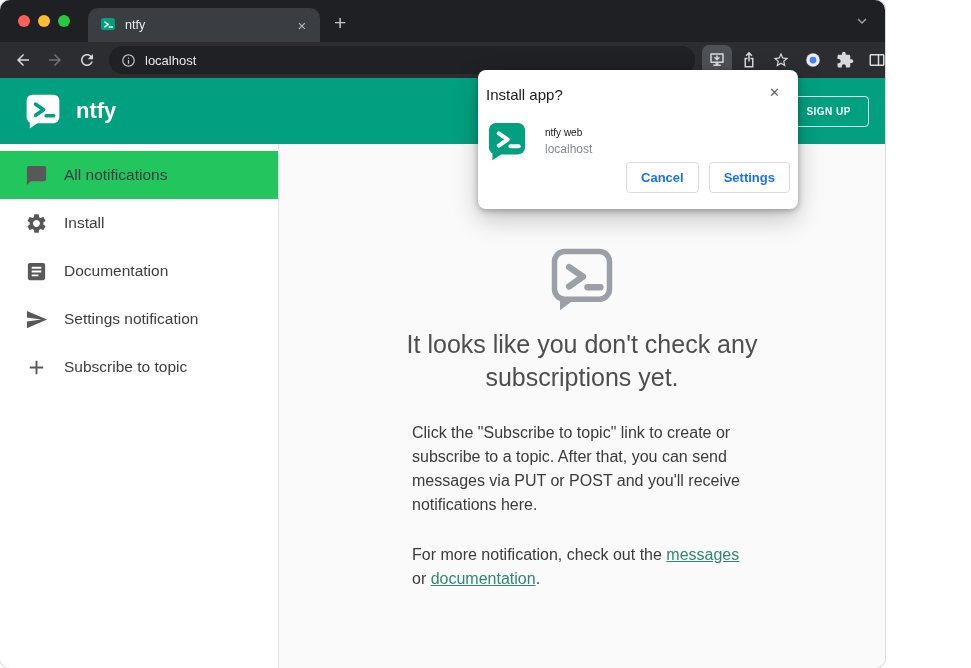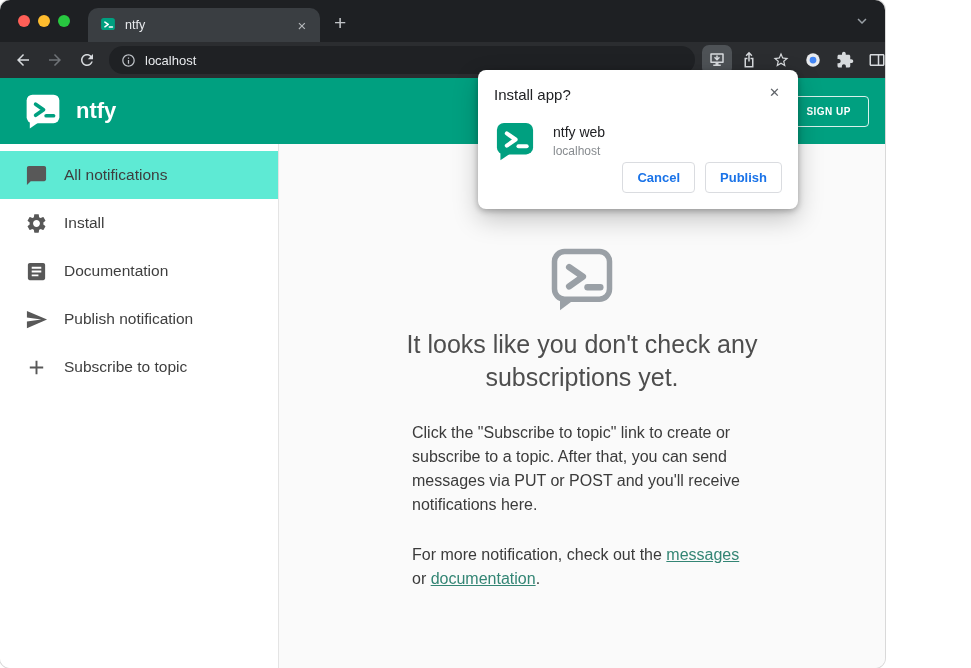--- a/index.html
+++ b/index.html
@@ -63,39 +63,39 @@
   .logo-teal .glyph{stroke:#ffffff;}
   .logo-gray .box{fill:none;stroke:#9aa0a6;stroke-width:6;}
   .logo-gray .tail{fill:#9aa0a6;}
   .logo-gray .glyph{stroke:#9aa0a6;}
 
   
   .body-row{display:flex;height:524px;}
   .sidebar{width:279px;background:#ffffff;border-right:1px solid #e4e4e4;padding-top:7px;flex:0 0 auto;}
   .nav-item{height:48px;display:flex;align-items:center;padding:0 16px 0 25px;gap:16px;font-size:15.5px;color:#3e3e3e;cursor:pointer;}
   .nav-item svg{width:23px;height:23px;fill:#585858;flex:0 0 auto;}
-  .nav-item.selected{background:#5eead4;}
+  .nav-item.selected{background:#22c55e;}
 
   .main{flex:1;background:#fafafa;display:flex;flex-direction:column;align-items:center;padding-top:102px;}
   .empty-logo{width:66px;height:66px;}
   .empty-heading{font-size:25px;font-weight:400;color:#4e4e4e;text-align:center;max-width:432px;line-height:1.33;margin:16px 0 0;}
   .empty-para{width:340px;font-size:16px;line-height:24px;color:#3b3b3b;margin:26px 0 0;}
   .empty-para a{color:var(--link_teal);text-decoration:underline;cursor:pointer;}
 
   
   .popup{
     position:absolute;left:478px;top:70px;width:320px;background:#fff;border-radius:8px;
     box-shadow:0 2px 6px rgba(0,0,0,.28),0 10px 26px rgba(0,0,0,.22);
-    padding:16px 16px 16px;z-index:40;
+    padding:16px 8px 16px;z-index:40;
   }
   .popup-title{font-size:15px;color:#202124;}
   .popup-close{position:absolute;top:13px;right:16px;color:#5f6368;font-size:13px;cursor:pointer;padding:2px;}
   .popup-app{display:flex;align-items:center;gap:17px;margin-top:17px;}
   .popup-appicon{width:42px;height:42px;flex:0 0 auto;}
-  .popup-appname{font-size:14px;color:#202124;}
+  .popup-appname{font-size:10px;color:#202124;}
   .popup-apporigin{font-size:12px;color:#878b8f;margin-top:4px;}
   .popup-actions{display:flex;justify-content:flex-end;gap:10px;}
   .popup-btn{
     min-width:68px;padding:7px 14px;border:1px solid #dadce0;border-radius:4px;background:#fff;
     color:var(--action_blue);font-size:13px;font-weight:bold;text-align:center;cursor:pointer;
     font-family:"Liberation Sans", sans-serif;
   }
 </style>
 </head>
 <body>
@@ -223,21 +223,21 @@
       <div class="nav-item">
         <svg viewBox="0 0 24 24">
             <path d="M19 3H5c-1.1 0-2 .9-2 2v14c0 1.1.9 2 2 2h14c1.1 0 2-.9 2-2V5c0-1.1-.9-2-2-2zm-5 14H7v-2h7v2zm3-4H7v-2h10v2zm0-4H7V7h10v2z"></path>
           </svg>
         <span>Documentation</span>
       </div>
       <div class="nav-item">
         <svg viewBox="0 0 24 24">
             <path d="M2.01 21L23 12 2.01 3 2 10l15 2-15 2z"></path>
           </svg>
-        <span>Publish notification</span>
+        <span>Settings notification</span>
       </div>
       <div class="nav-item">
         <svg viewBox="0 0 24 24">
             <path d="M19 13h-6v6h-2v-6H5v-2h6V5h2v6h6v2z"></path>
           </svg>
         <span>Subscribe to topic</span>
       </div>
     </aside>
 
     <main class="main">
@@ -263,17 +263,17 @@
         <path class="glyph" d="M22 23 L37 33.5 L22 44"></path>
         <path class="glyph" d="M42 45 L56 45"></path>
       </svg>
       <div>
         <div class="popup-appname">ntfy web</div>
         <div class="popup-apporigin">localhost</div>
       </div>
     </div>
     <div class="popup-actions">
       <button class="popup-btn">Cancel</button>
-      <button class="popup-btn">Publish</button>
+      <button class="popup-btn">Settings</button>
     </div>
   </div>
 
 </div>
 
 </body></html>

